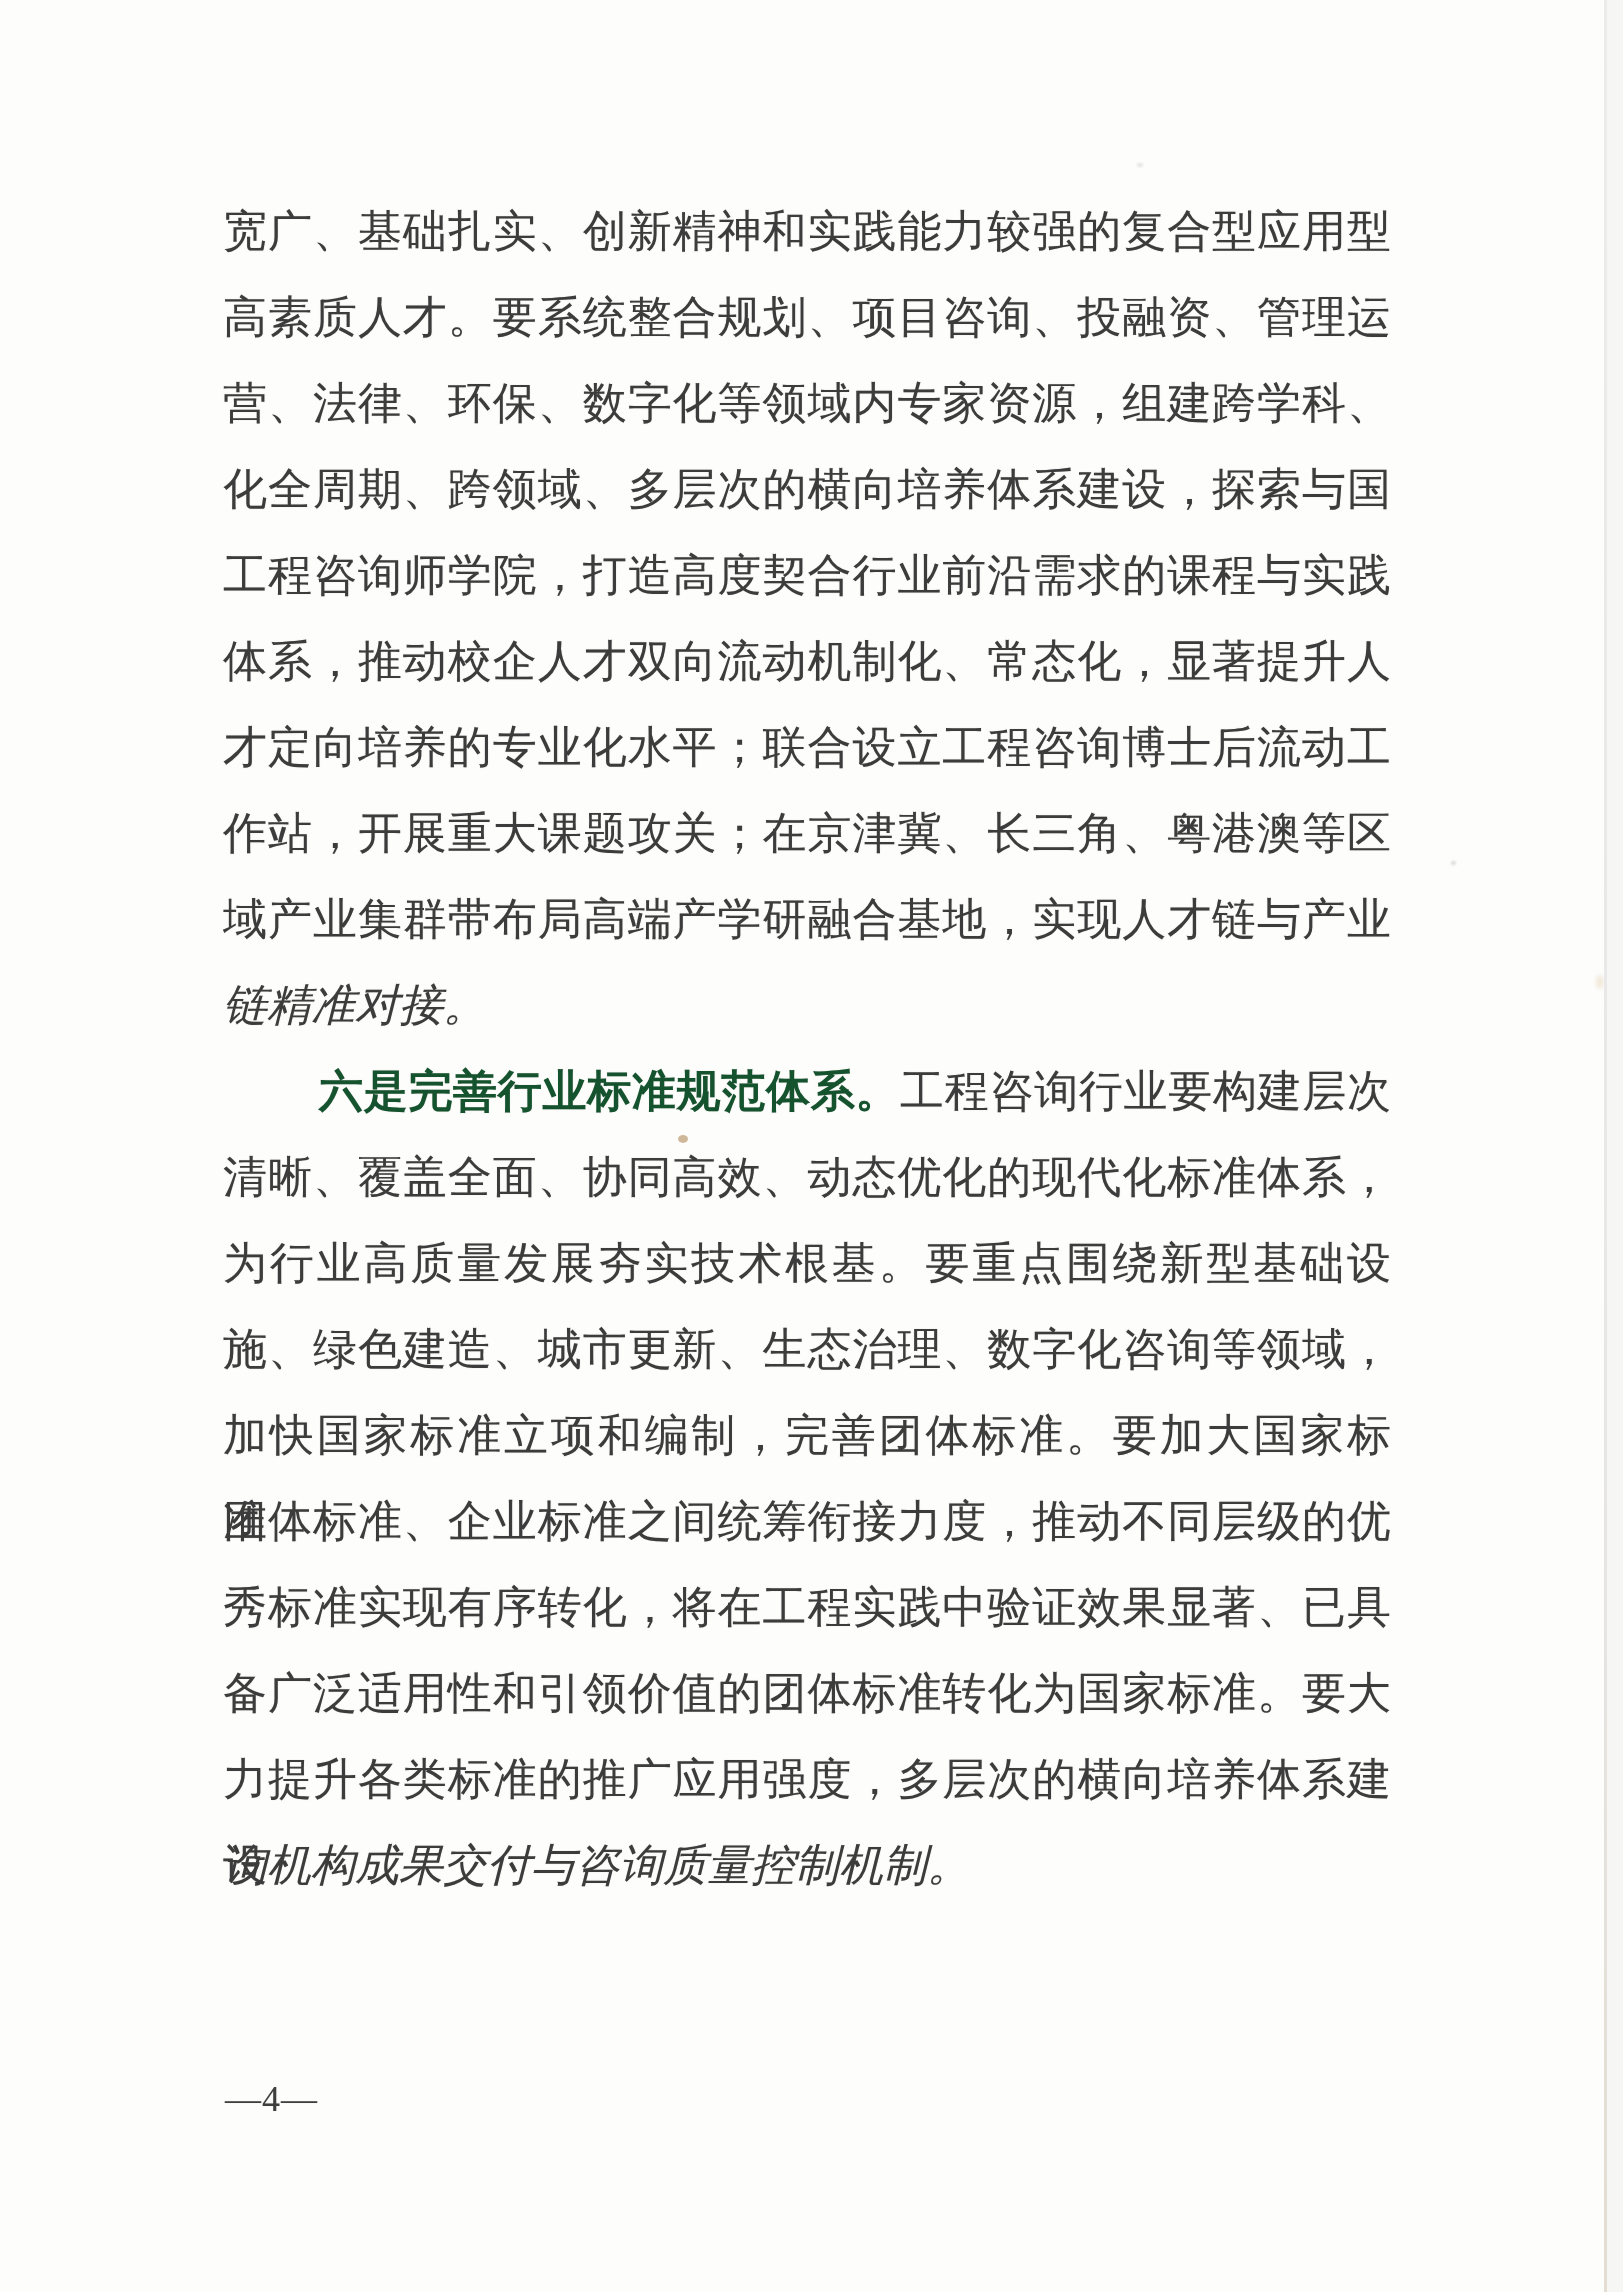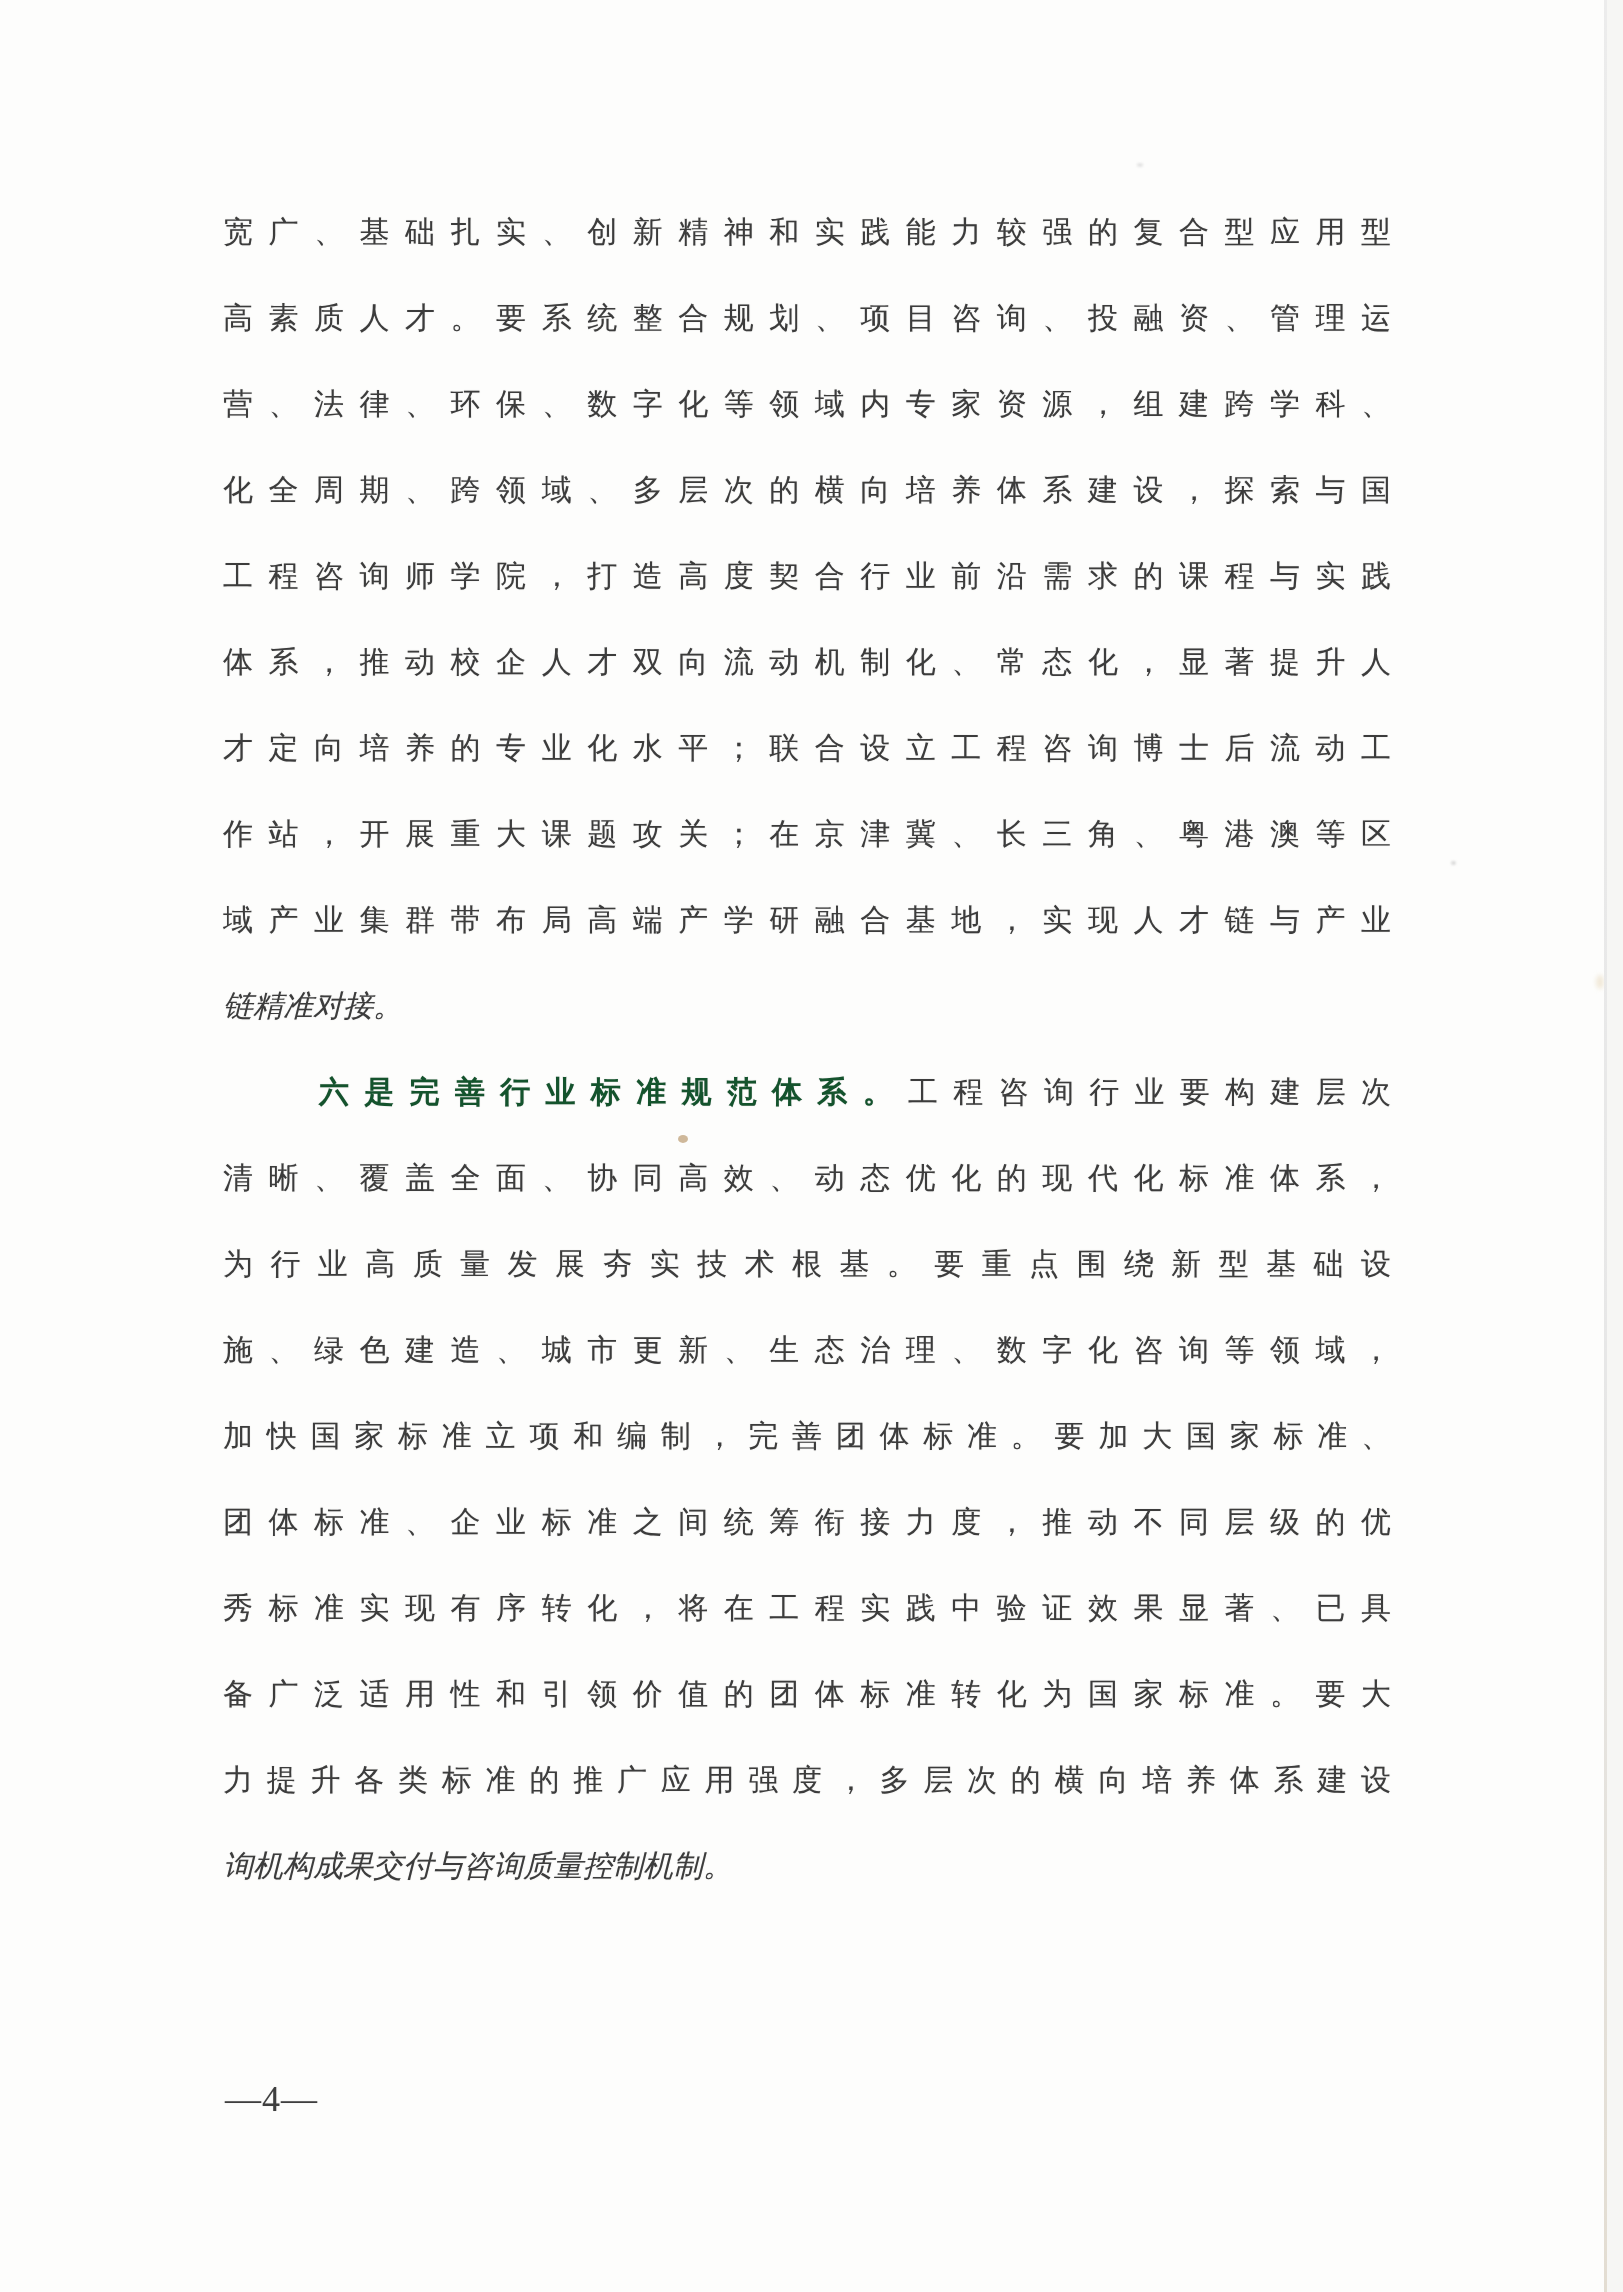--- a/index.html
+++ b/index.html
@@ -9,21 +9,21 @@
     height: 2293px;
     background: #fdfdfc;
     overflow: hidden;
     font-family: "Liberation Serif", "DejaVu Serif", serif;
   }
   .text-block {
     position: absolute;
     left: 223px;
     top: 189px;
     width: 1168px;
-    font-size: 30px;
+    font-size: 44px;
     color: #3c3c3c;
     text-shadow: 0 0 1px rgba(90,90,90,0.35);
   }
   .line {
     height: 86px;
     line-height: 86px;
     text-align: justify;
     text-align-last: justify;
     text-justify: inter-character;
     overflow: visible;

